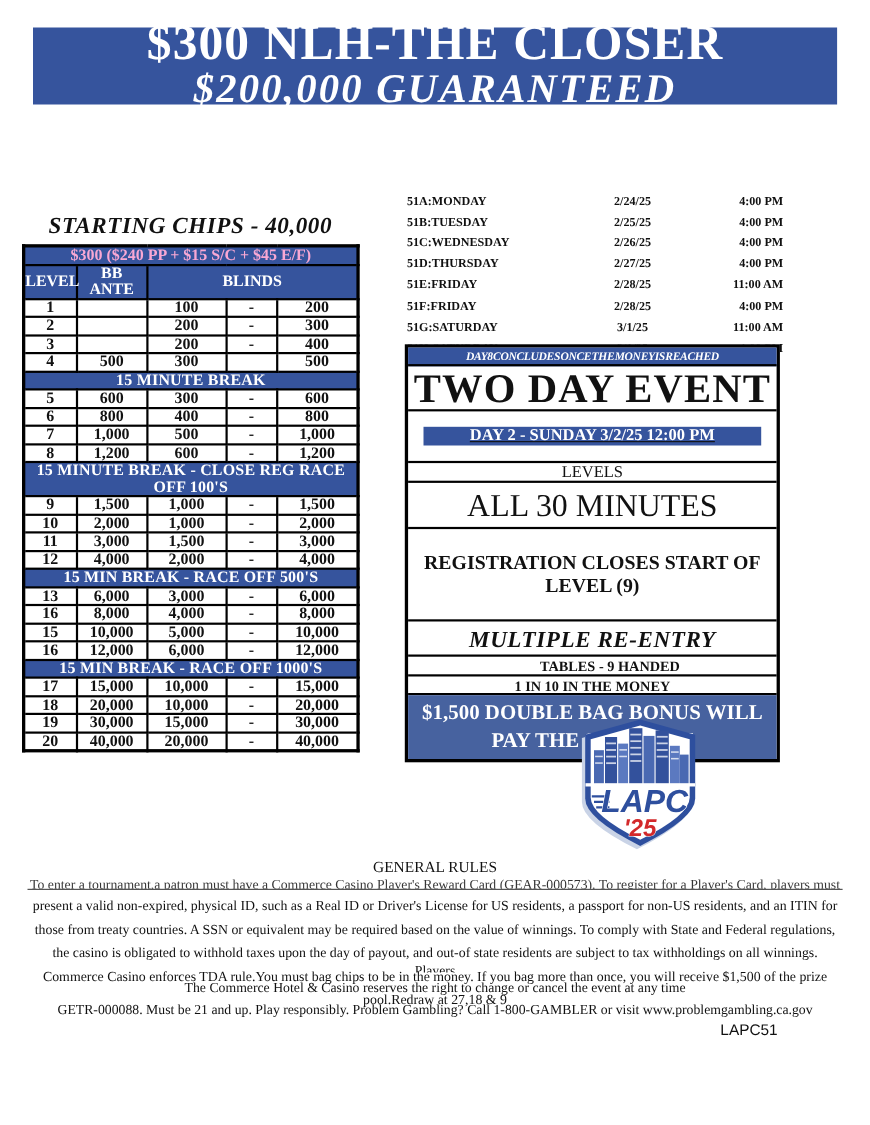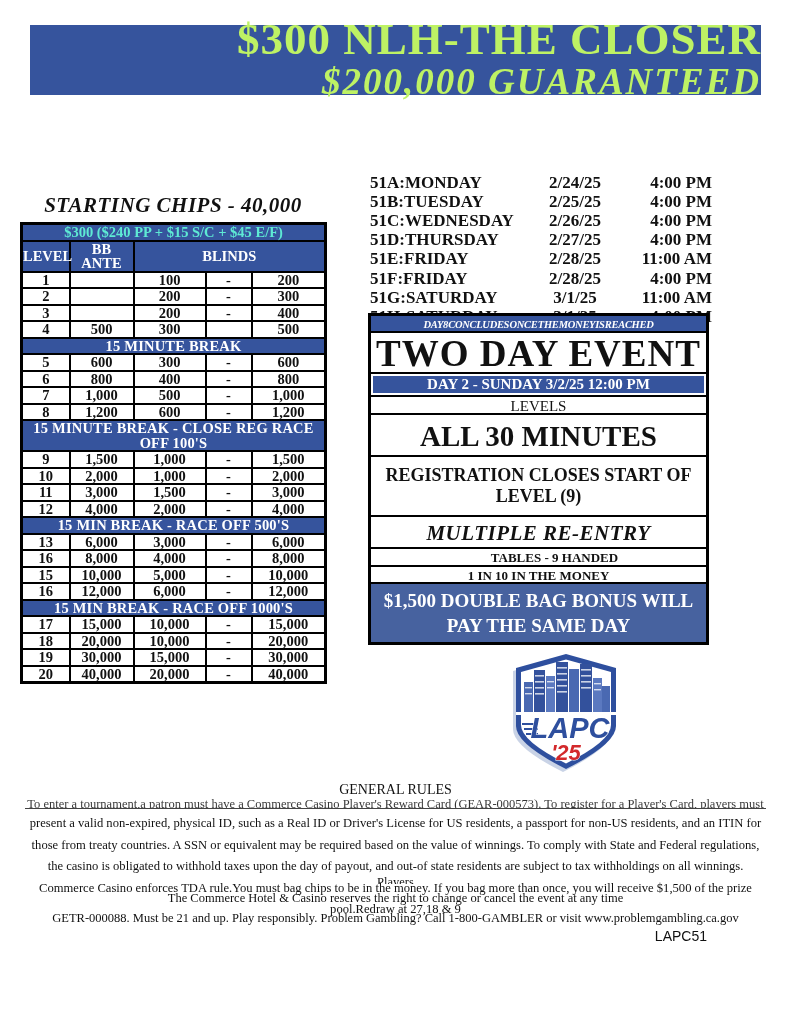--- a/index.html
+++ b/index.html
@@ -15,34 +15,34 @@
   }
   :root {
     --blue: #36549D;
     --bonus-blue: #47629F;
     --red: #D3292B;
   }
   
   .banner {
     position: absolute; left: 30px; top: 25px; width: 731px; height: 70px;
     background: var(--blue);
-    display: flex; flex-direction: column; align-items: flex-end; justify-content: center;
-    color: #bef264; text-align: center;
+    display: flex; flex-direction: column; align-items: center; justify-content: center;
+    color: #ffffff; text-align: center;
   }
   .banner-line1 { font-size: 45px; font-weight: bold; letter-spacing: 1px; line-height: 1.0; }
   .banner-line2 { font-size: 37px; font-weight: bold; font-style: italic; letter-spacing: 2px; line-height: 1.1; }
 
   
   .flights-header {
     position: absolute; left: 370px; top: 136px; width: 342px;
     display: flex; justify-content: space-between;
     font-size: 17px; font-weight: bold;
   }
   .flights-list { position: absolute; left: 370px; top: 173px; width: 342px; }
-  .flight-row { display: flex; align-items: center; height: 19.2px; font-size: 17px; font-weight: bold; font-family: Liberation Serif, serif; }
+  .flight-row { display: flex; align-items: center; height: 19.2px; font-size: 11px; font-weight: bold; font-family: Liberation Serif, serif; }
   .f-name { width: 150px; text-align: left; }
   .f-date { width: 110px; text-align: center; }
   .f-time { flex: 1; text-align: right; }
 
   
   .chips-title {
     position: absolute; left: 22px; top: 193px; width: 302px;
     text-align: center; font-size: 21px; font-weight: bold; font-style: italic;
     letter-spacing: 0.5px;
   }
@@ -55,56 +55,56 @@
   table.chips td, table.chips th {
     border: 2px solid #000;
     height: 16.4px; padding: 0;
     text-align: center; vertical-align: middle;
     font-size: 14.5px; font-weight: bold; line-height: 1;
   }
   .col-level { width: 48px; } .col-ante { width: 64px; }
   .col-sb { width: 72px; } .col-dash { width: 46px; } .col-bb { width: 74px; }
   td.hdr, th.hdr { background: var(--blue); color: #fff; }
   td.break-row { background: var(--blue); color: #fff; font-size: 13px; letter-spacing: 0.2px; }
-  td.buyin-row { background: var(--blue); color: #5eead4; font-size: 14.5px; }
+  td.buyin-row { background: var(--blue); color: #f9a8d4; font-size: 14.5px; }
 
   
   .event-panel {
     position: absolute; left: 368px; top: 313px; width: 341px;
     border: 3px solid #000; background: #fff;
     text-align: center;
   }
   .ep-row { border-bottom: 2px solid #000; }
   .ep-row:last-child { border-bottom: none; }
   .ep-day1 {
     background: var(--blue); color: #fff;
     font-style: italic; font-weight: bold; font-size: 10.5px;
     letter-spacing: -0.3px; word-spacing: -2px;
     height: 17px; line-height: 17px;
   }
   .ep-twoday { font-size: 37px; font-weight: bold; height: 41px; line-height: 41px; letter-spacing: 1px; }
-  .ep-day2wrap { padding: 2px; }
+  .ep-day2wrap { padding: 14px; text-decoration: underline; }
   .ep-day2 {
     background: var(--blue); color: #fff;
     font-size: 15px; font-weight: bold; height: 17px; line-height: 17px;
   }
   .ep-levels { font-size: 15px; font-weight: normal; height: 18px; line-height: 18px; }
-  .ep-all30 { font-size: 29px; font-weight: bold; height: 42px; line-height: 42px; }
-  .ep-reg { font-size: 18px; font-weight: bold; white-space: pre-line; padding: 8px 0; line-height: 21px; }
+  .ep-all30 { font-size: 29px; font-weight: normal; height: 42px; line-height: 42px; }
+  .ep-reg { font-size: 18px; font-weight: bold; white-space: pre-line; padding: 20px 0; line-height: 21px; }
   .ep-reentry { font-size: 21px; font-weight: bold; font-style: italic; height: 32px; line-height: 32px; letter-spacing: 0.5px; }
   .ep-tables { font-size: 13px; font-weight: bold; height: 18px; line-height: 18px; padding-left: 32px; }
   .ep-money { font-size: 13px; font-weight: bold; height: 17px; line-height: 17px; }
   .ep-bonus {
     background: var(--bonus-blue); color: #fff;
     font-size: 19px; font-weight: bold; white-space: pre-line;
     padding: 4px 12px; line-height: 25px;
   }
 
   
-  .logo-wrap { position: absolute; left: 500px; top: 642px; width: 132px; height: 135px; }
+  .logo-wrap { position: absolute; left: 516px; top: 642px; width: 132px; height: 135px; }
 
   
   .rules-heading {
     position: absolute; left: 0; top: 782px; width: 791px;
     text-align: center; font-size: 14px;
   }
   .rules-line1 {
     position: absolute; left: 25px; top: 797px; width: 741px;
     height: 12px; overflow: hidden;
     text-align: center; font-size: 12.5px;

